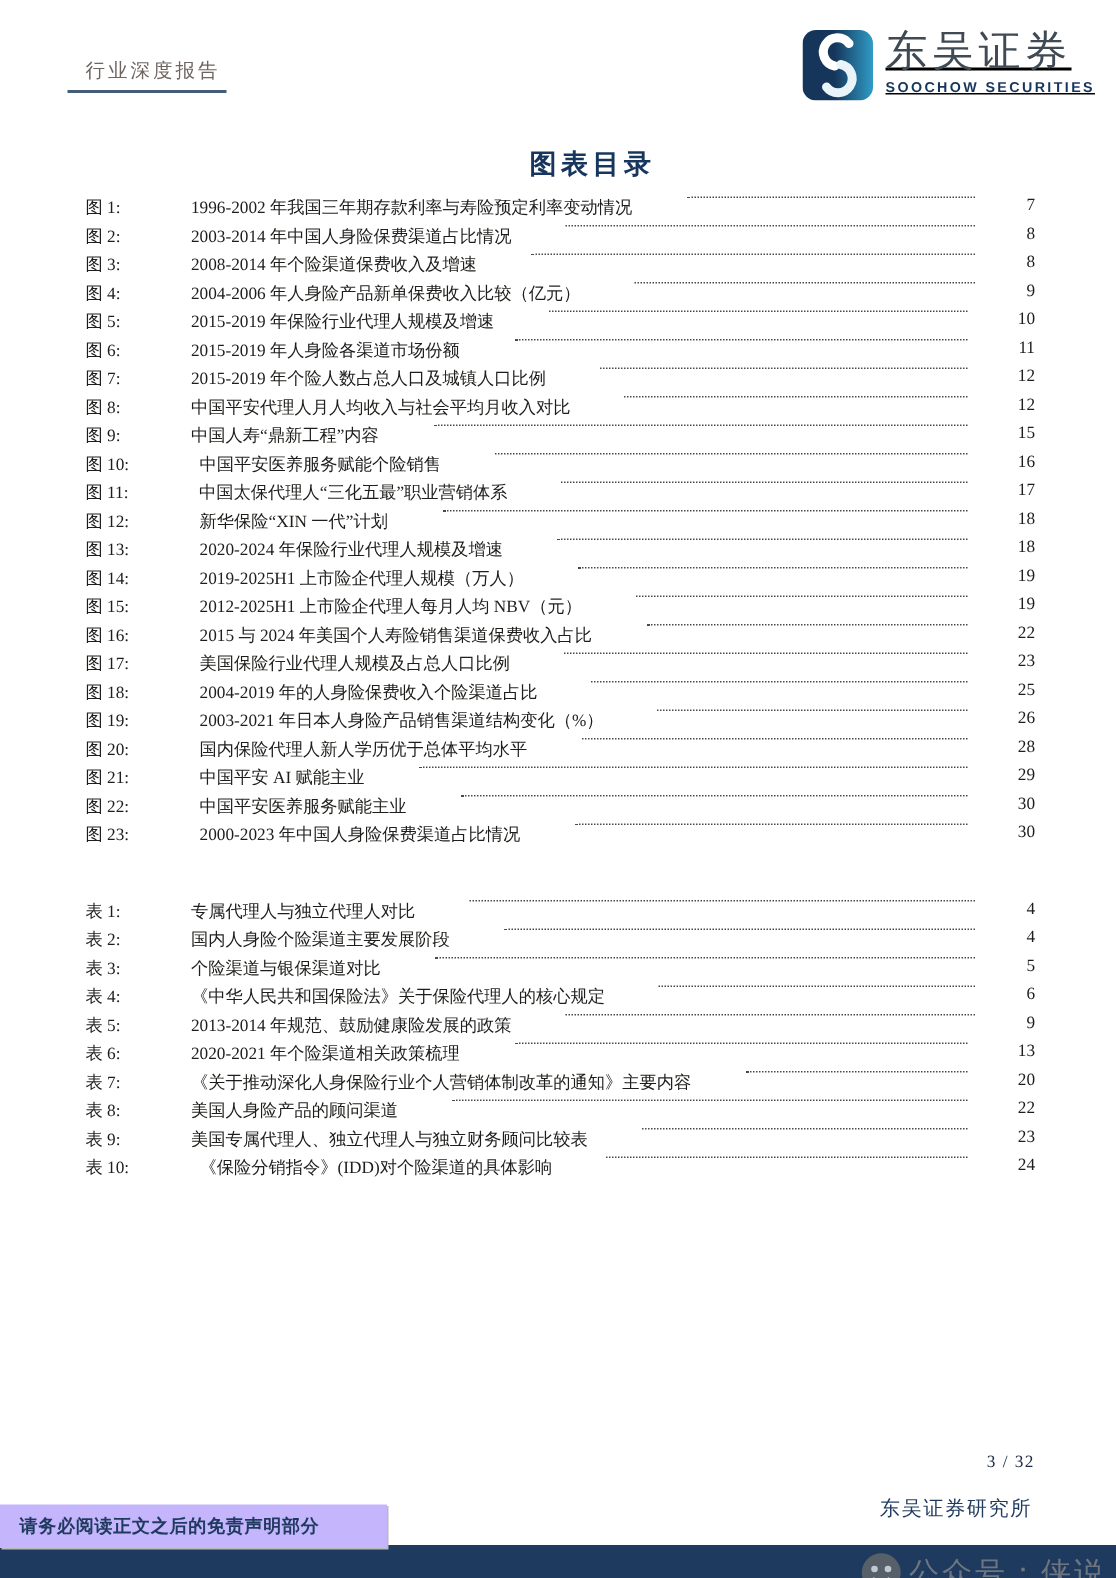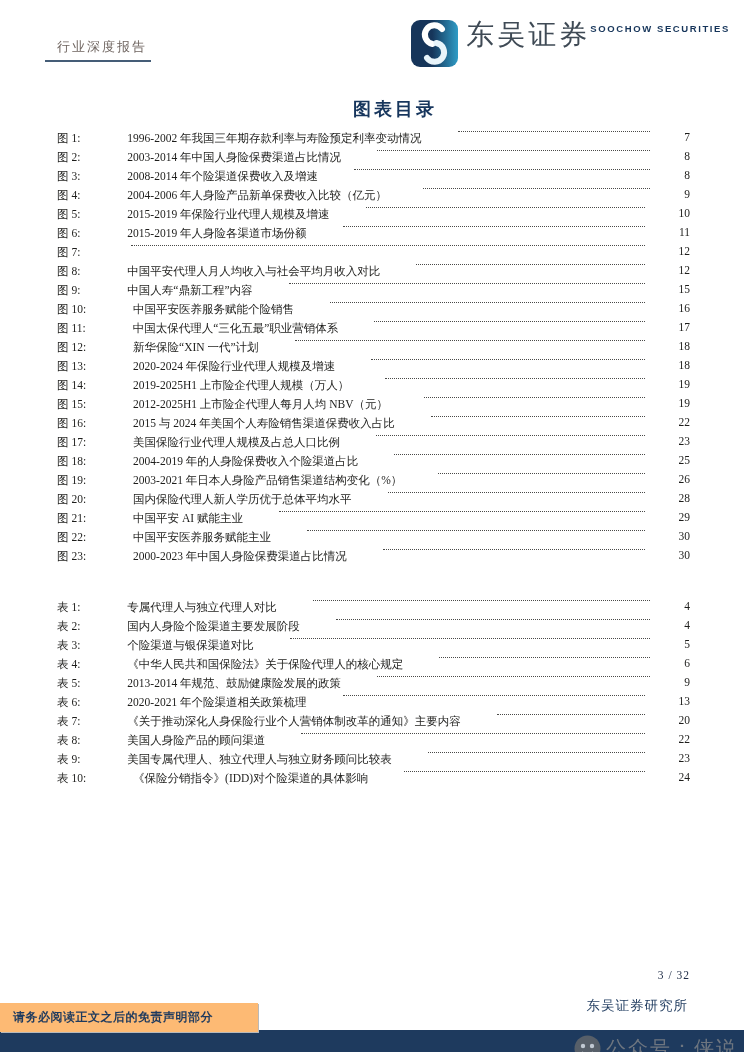--- a/index.html
+++ b/index.html
@@ -13,21 +13,21 @@
     position:absolute; left:57px; top:38px;
     font-size:13px; color:#6f6560; letter-spacing:2px;
     font-family:"Liberation Serif","DejaVu Serif",serif;
   }
   .hdr-underline {
     position:absolute; left:45px; top:60px; width:106px; height:2px;
     background:#24415f; opacity:.85;
   }
   .brand { position:absolute; right:14px; top:20px; display:flex; align-items:flex-start; }
   .brand-icon { width:47px; height:47px; margin-right:8px; }
-  .brand-text { display:flex; flex-direction:row; }
+  .brand-text { display:flex; flex-direction:column;text-decoration:underline; }
   .brand-cn {
     font-size:28px; line-height:30px; color:#3f4a55; letter-spacing:3px;
     font-family:"Liberation Serif","DejaVu Serif",serif;
   }
   .brand-en {
     font-size:9.5px; font-weight:bold; color:#16355a; letter-spacing:1.6px;
     font-family:"Liberation Sans","DejaVu Sans",sans-serif; margin-top:3px;
   }
   
   .toc-title {
@@ -64,21 +64,21 @@
     position:absolute; top:1004px; right:6px; z-index:3;
     display:flex; align-items:center; opacity:.72;margin-top:31px;
   }
   .wm-icon { width:27px; height:27px; margin-right:5px; }
   .wm-text {
     font-size:20px; color:#8d8d8d; letter-spacing:2px;
     font-family:"Liberation Serif","DejaVu Serif",serif;
   }
   .disclaimer-box {
     position:absolute; left:0; top:1003px; width:258px; height:29px;
-    background:#fdba74; z-index:2; display:flex; align-items:center;
+    background:#c4b5fd; z-index:2; display:flex; align-items:center;
     box-shadow:1px 1px 0 #b9b9b9;
   }
   .disclaimer-box span {
     font-size:12px; font-weight:bold; color:#1e3a5e; margin-left:13px; letter-spacing:.5px;
   }
   .bottom-band {
     position:absolute; left:0; top:1030px; width:744px; height:22px;
     background:#1e3a5e; z-index:1;
   }
 </style>
@@ -142,20 +142,21 @@
         <span class="pg">10</span>
       </div>
       <div class="toc-row">
         <span class="lbl">图 6:</span>
         <span class="ttl">2015-2019 年人身险各渠道市场份额</span>
         <span class="leader"></span>
         <span class="pg">11</span>
       </div>
       <div class="toc-row">
         <span class="lbl">图 7:</span>
+        <span class="ttl">2015-2019 年个险人数占总人口及城镇人口比例</span>
         <span class="leader"></span>
         <span class="pg">12</span>
       </div>
       <div class="toc-row">
         <span class="lbl">图 8:</span>
         <span class="ttl">中国平安代理人月人均收入与社会平均月收入对比</span>
         <span class="leader"></span>
         <span class="pg">12</span>
       </div>
       <div class="toc-row">

